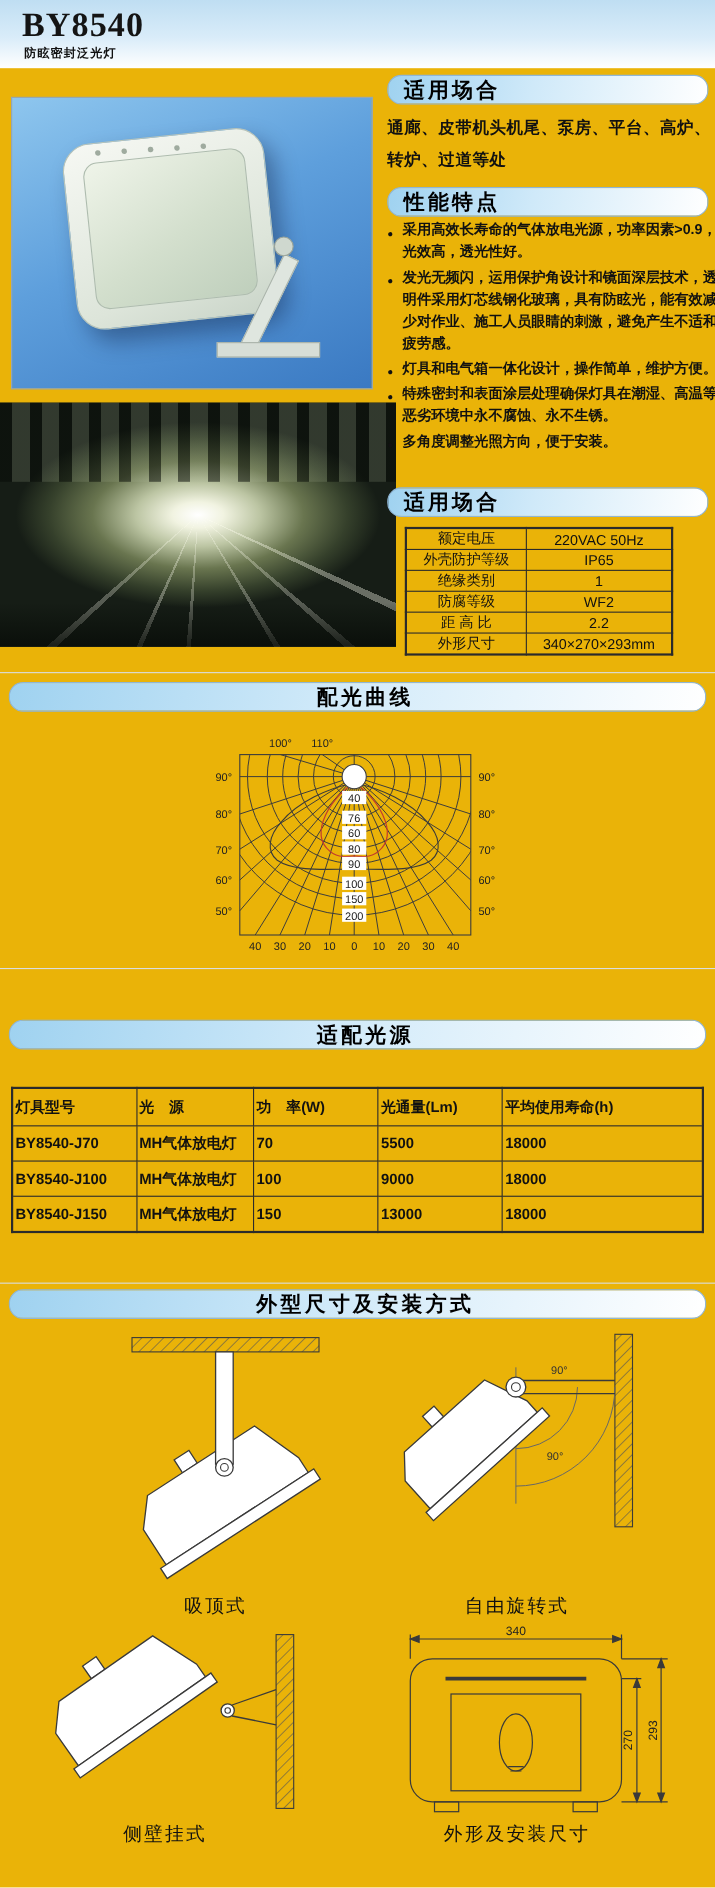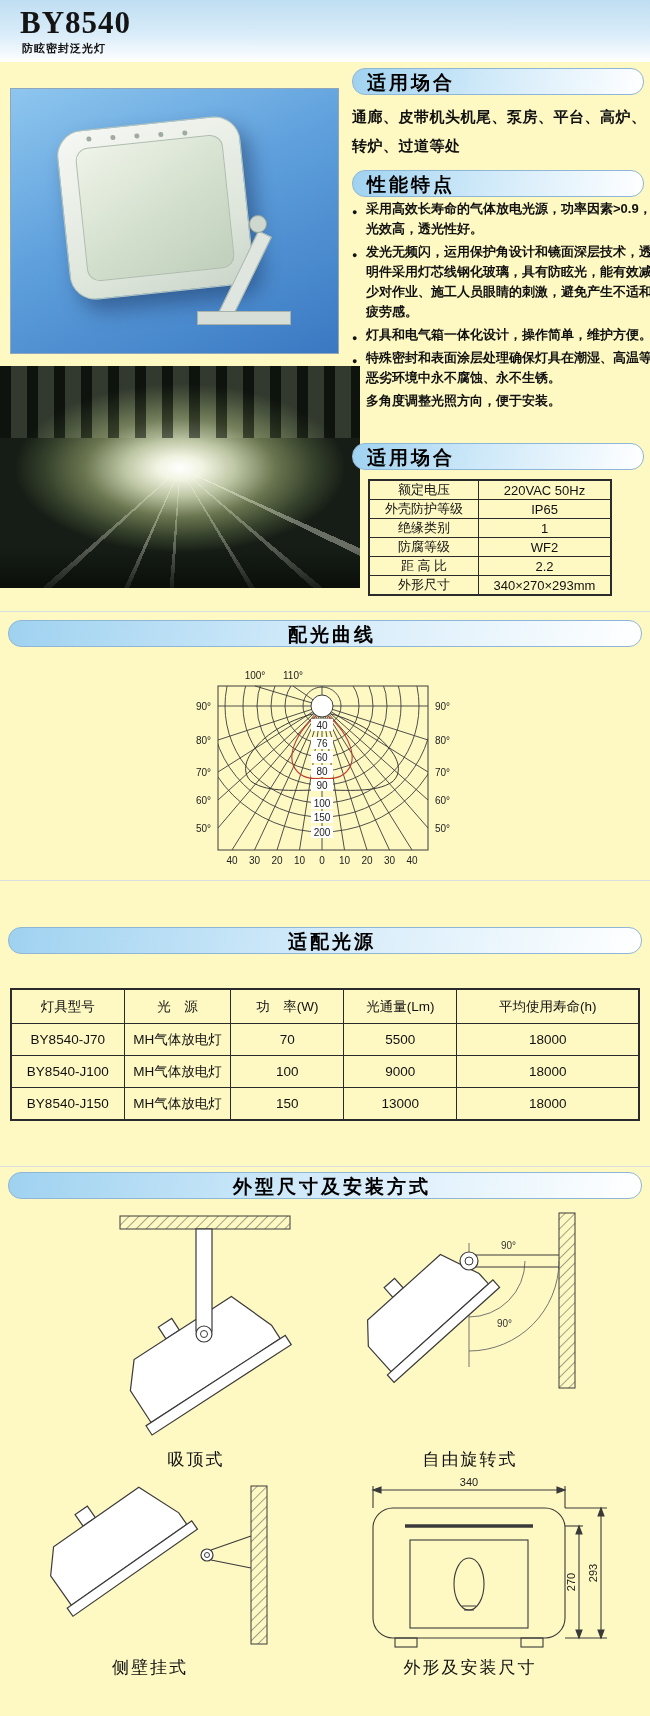--- a/index.html
+++ b/index.html
@@ -1,16 +1,16 @@
 <!DOCTYPE html>
 <html><head>
 <meta charset="utf-8">
 <style>
   html,body{margin:0;padding:0;background:#fff;}
-  #page{position:relative;width:650px;height:1716px;background:#fef9c3;overflow:hidden;
+  #page{position:relative;width:650px;height:1716px;background:#eab308;overflow:hidden;
         font-family:"Liberation Sans",sans-serif;color:#111;}
   .abs{position:absolute;}
   
   .hdr-band{left:0;top:0;width:650px;height:62px;
     background:linear-gradient(to bottom,#bfdef2 0%,#d9ecf9 55%,#ffffff 100%);}
   .title{left:20px;top:5px;font-family:"Liberation Serif",serif;font-weight:bold;
          font-size:31px;letter-spacing:1px;color:#141414;}
   .subtitle{left:22px;top:41px;font-size:11px;font-weight:bold;letter-spacing:1px;}
   
   .pill{height:27px;line-height:27px;box-sizing:border-box;padding-left:14px;
@@ -58,21 +58,21 @@
   .features li{position:relative;padding-left:14px;font-size:13px;font-weight:600;
     line-height:20px;margin-bottom:3px;}
   .features .blt{position:absolute;left:0;top:3px;font-size:9px;}
   
   table{border-collapse:collapse;}
   .spec-table{left:368px;top:479px;width:244px;font-size:13px;}
   .spec-table td{border:1px solid #2b2b2b;text-align:center;height:18px;padding:0 2px;}
   .spec-table{border:2px solid #2b2b2b;}
   .spec-table .c1{width:104px;}
   .lamp-table{left:10px;top:988px;width:630px;font-size:13.5px;border:2px solid #2b2b2b;}
-  .lamp-table td,.lamp-table th{border:1px solid #2b2b2b;text-align:center;font-weight:normal;padding:0 2px;}
+  .lamp-table td,.lamp-table th{border:1px solid #2b2b2b;text-align:left;font-weight:bold;padding:0 2px;}
   .lamp-table th{height:33px;}
   .lamp-table td{height:31px;}
   
   .caption{font-size:17px;font-weight:normal;letter-spacing:2px;text-align:center;}
   svg text{font-family:"Liberation Sans",sans-serif;}
 </style>
 </head>
 <body>
 
 <div id="page">

